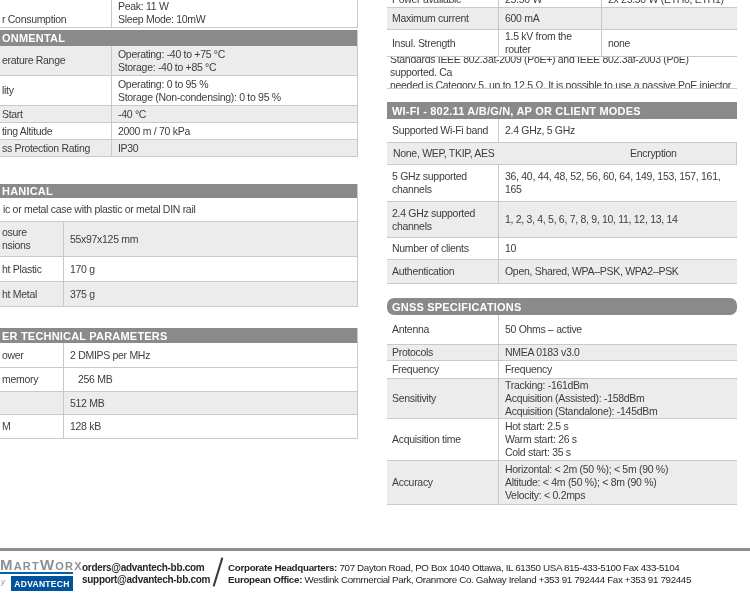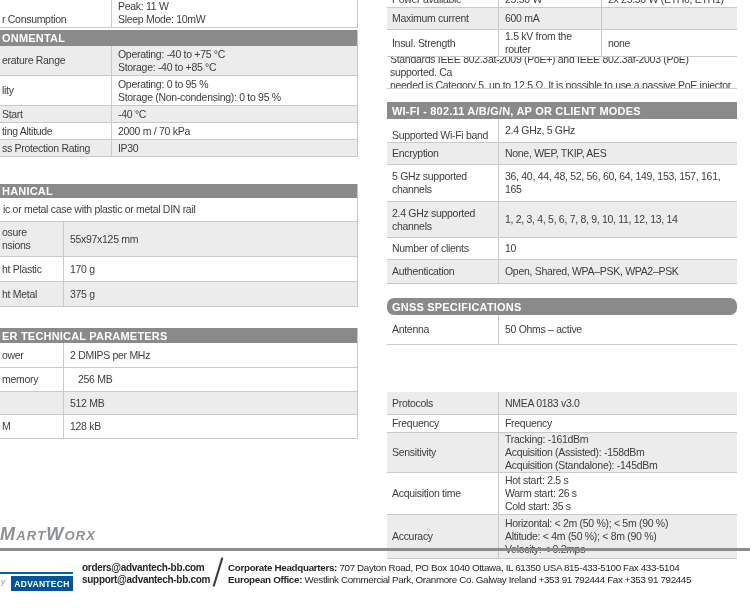--- a/index.html
+++ b/index.html
@@ -26,22 +26,22 @@
   }
   .cell.vend{justify-content:flex-end;padding-bottom:1px;}
   .cell-label{border-right:1px solid var(--bd);flex:none;}
   #left-col .cell-label{padding-left:2px;}
   #right-col .cell-label{padding-left:5px;}
   .cell-value{flex:1;padding-left:6px;}
   .cell-mid{border-right:1px solid var(--bd);flex:none;padding-left:6px;}
   .cell-full{flex:1;padding-left:3px;}
   
   .frule{position:absolute;left:0;top:548px;width:750px;height:3px;background:#8d8d8d;}
-  .logo-sw{position:absolute;left:0;top:524px;font-weight:700;font-variant:small-caps;
-    font-size:18px;letter-spacing:1.2px;color:#8d9093;font-style:italic;}
+  .logo-sw{position:absolute;left:0;top:556px;font-weight:700;font-variant:small-caps;
+    font-size:15px;letter-spacing:1.2px;color:#8d9093;}
   .logo-line{position:absolute;left:0;top:572px;width:73px;height:2px;background:#0063a6;}
   .logo-frag{position:absolute;left:1px;top:577px;font-size:8px;font-style:italic;color:#8d9093;}
   .adv-box{position:absolute;left:11px;top:576px;width:62px;height:15px;background:#00549d;
     color:#fff;font-weight:700;font-size:8.5px;display:flex;align-items:center;
     justify-content:center;letter-spacing:0.3px;}
   .email{position:absolute;left:82px;font-size:10px;color:#262626;letter-spacing:-0.3px;font-weight:600;}
   .email1{top:562px;} .email2{top:574px;}
   .slash{position:absolute;left:217px;top:557px;height:30px;width:0;
     border-left:2px solid #3a3a3a;transform:rotate(17deg);}
   .addr{position:absolute;left:228px;font-size:9.8px;color:#262626;letter-spacing:-0.35px;white-space:nowrap;}
@@ -217,33 +217,33 @@
         <div class="row" style="height: 32px;">
           <div class="cell cell-full">
             <div class="line">Standards IEEE 802.3at-2009 (PoE+) and IEEE 802.3af-2003 (PoE) supported. Ca</div>
             <div class="line">needed is Category 5, up to 12.5 Ω. It is possible to use a passive PoE injector</div>
           </div>
         </div>
       </div>
       <div class="spec-table" style="top: 102px;">
         <div class="bar right" style="height: 17px;">WI-FI - 802.11 A/B/G/N, AP OR CLIENT MODES</div>
         <div class="row" style="height: 24px;">
-          <div class="cell cell-label" style="width: 112px; justify-content: flex-end;">
+          <div class="cell cell-label" style="width: 112px;">
             <div class="line">Supported Wi-Fi band</div>
           </div>
           <div class="cell cell-value">
             <div class="line">2.4 GHz, 5 GHz</div>
           </div>
         </div>
         <div class="row shade" style="height: 22px;">
+          <div class="cell cell-value">
+            <div class="line">None, WEP, TKIP, AES</div>
+          </div>
           <div class="cell cell-label" style="width: 112px;">
             <div class="line">Encryption</div>
-          </div>
-          <div class="cell cell-value">
-            <div class="line">None, WEP, TKIP, AES</div>
           </div>
         </div>
         <div class="row" style="height: 37px;">
           <div class="cell cell-label" style="width: 112px;">
             <div class="line">5 GHz supported</div>
             <div class="line">channels</div>
           </div>
           <div class="cell cell-value">
             <div class="line">36, 40, 44, 48, 52, 56, 60, 64, 149, 153, 157, 161, 165</div>
           </div>
@@ -277,21 +277,21 @@
       <div class="spec-table" style="top: 298px;">
         <div class="bar right" style="height: 17px; border-radius: 7px;">GNSS SPECIFICATIONS</div>
         <div class="row" style="height: 30px;">
           <div class="cell cell-label" style="width: 112px;">
             <div class="line">Antenna</div>
           </div>
           <div class="cell cell-value">
             <div class="line">50 Ohms – active</div>
           </div>
         </div>
-        <div class="row shade" style="height: 23px; margin-top: 47px;">
+        <div class="row shade" style="height: 16px;">
           <div class="cell cell-label" style="width: 112px;">
             <div class="line">Protocols</div>
           </div>
           <div class="cell cell-value">
             <div class="line">NMEA 0183 v3.0</div>
           </div>
         </div>
         <div class="row" style="height: 18px;">
           <div class="cell cell-label" style="width: 112px;">
             <div class="line">Frequency</div>

